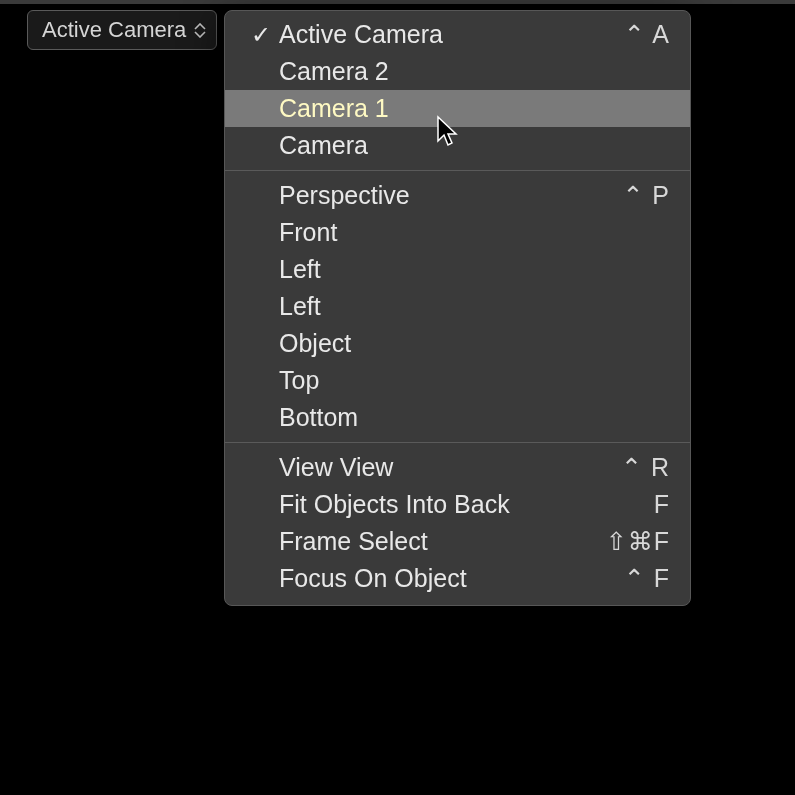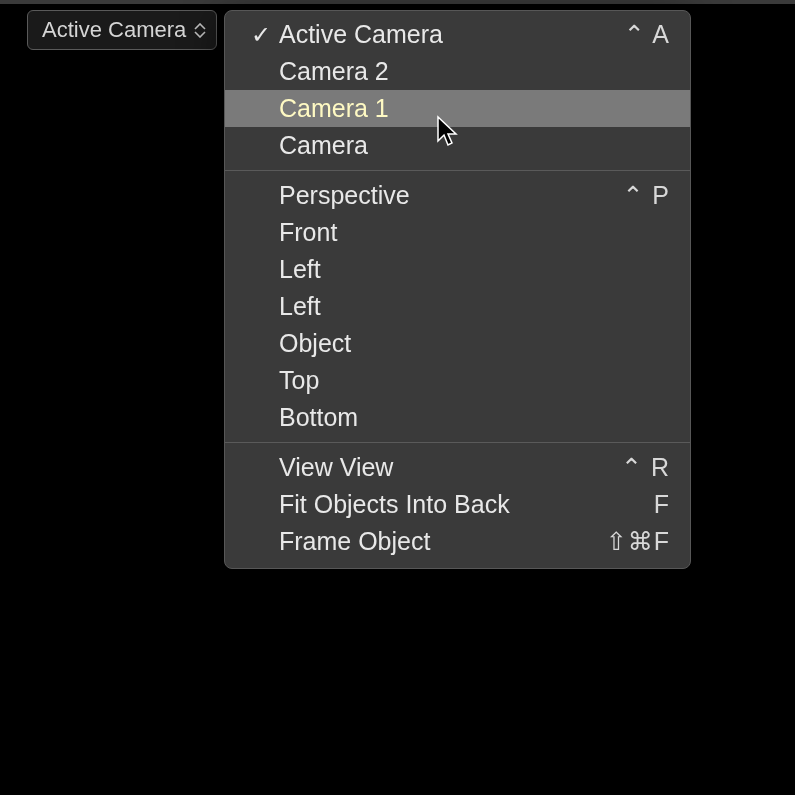--- a/index.html
+++ b/index.html
@@ -186,22 +186,27 @@
     <span class="label">View View</span>
     <span class="shortcut">⌃ R</span>
   </div>
   <div class="menu-item">
     <span class="check-col"></span>
     <span class="label">Fit Objects Into Back</span>
     <span class="shortcut">F</span>
   </div>
   <div class="menu-item">
     <span class="check-col"></span>
-    <span class="label">Frame Object</span>
+    <span class="label">Frame Select</span>
     <span class="shortcut">⇧⌘F</span>
+  </div>
+  <div class="menu-item">
+    <span class="check-col"></span>
+    <span class="label">Focus On Object</span>
+    <span class="shortcut">⌃ F</span>
   </div>
 
 </div>
 
 <div class="cursor" style="left:436px; top:115px;">
   <svg width="26" height="34" viewBox="0 0 26 34">
     <path d="M2 2 L2 26 L8 20 L12 30 L16 28 L12 19 L20 19 Z" fill="#000" stroke="#fff" stroke-width="1.5"></path>
   </svg>
 </div>
 

